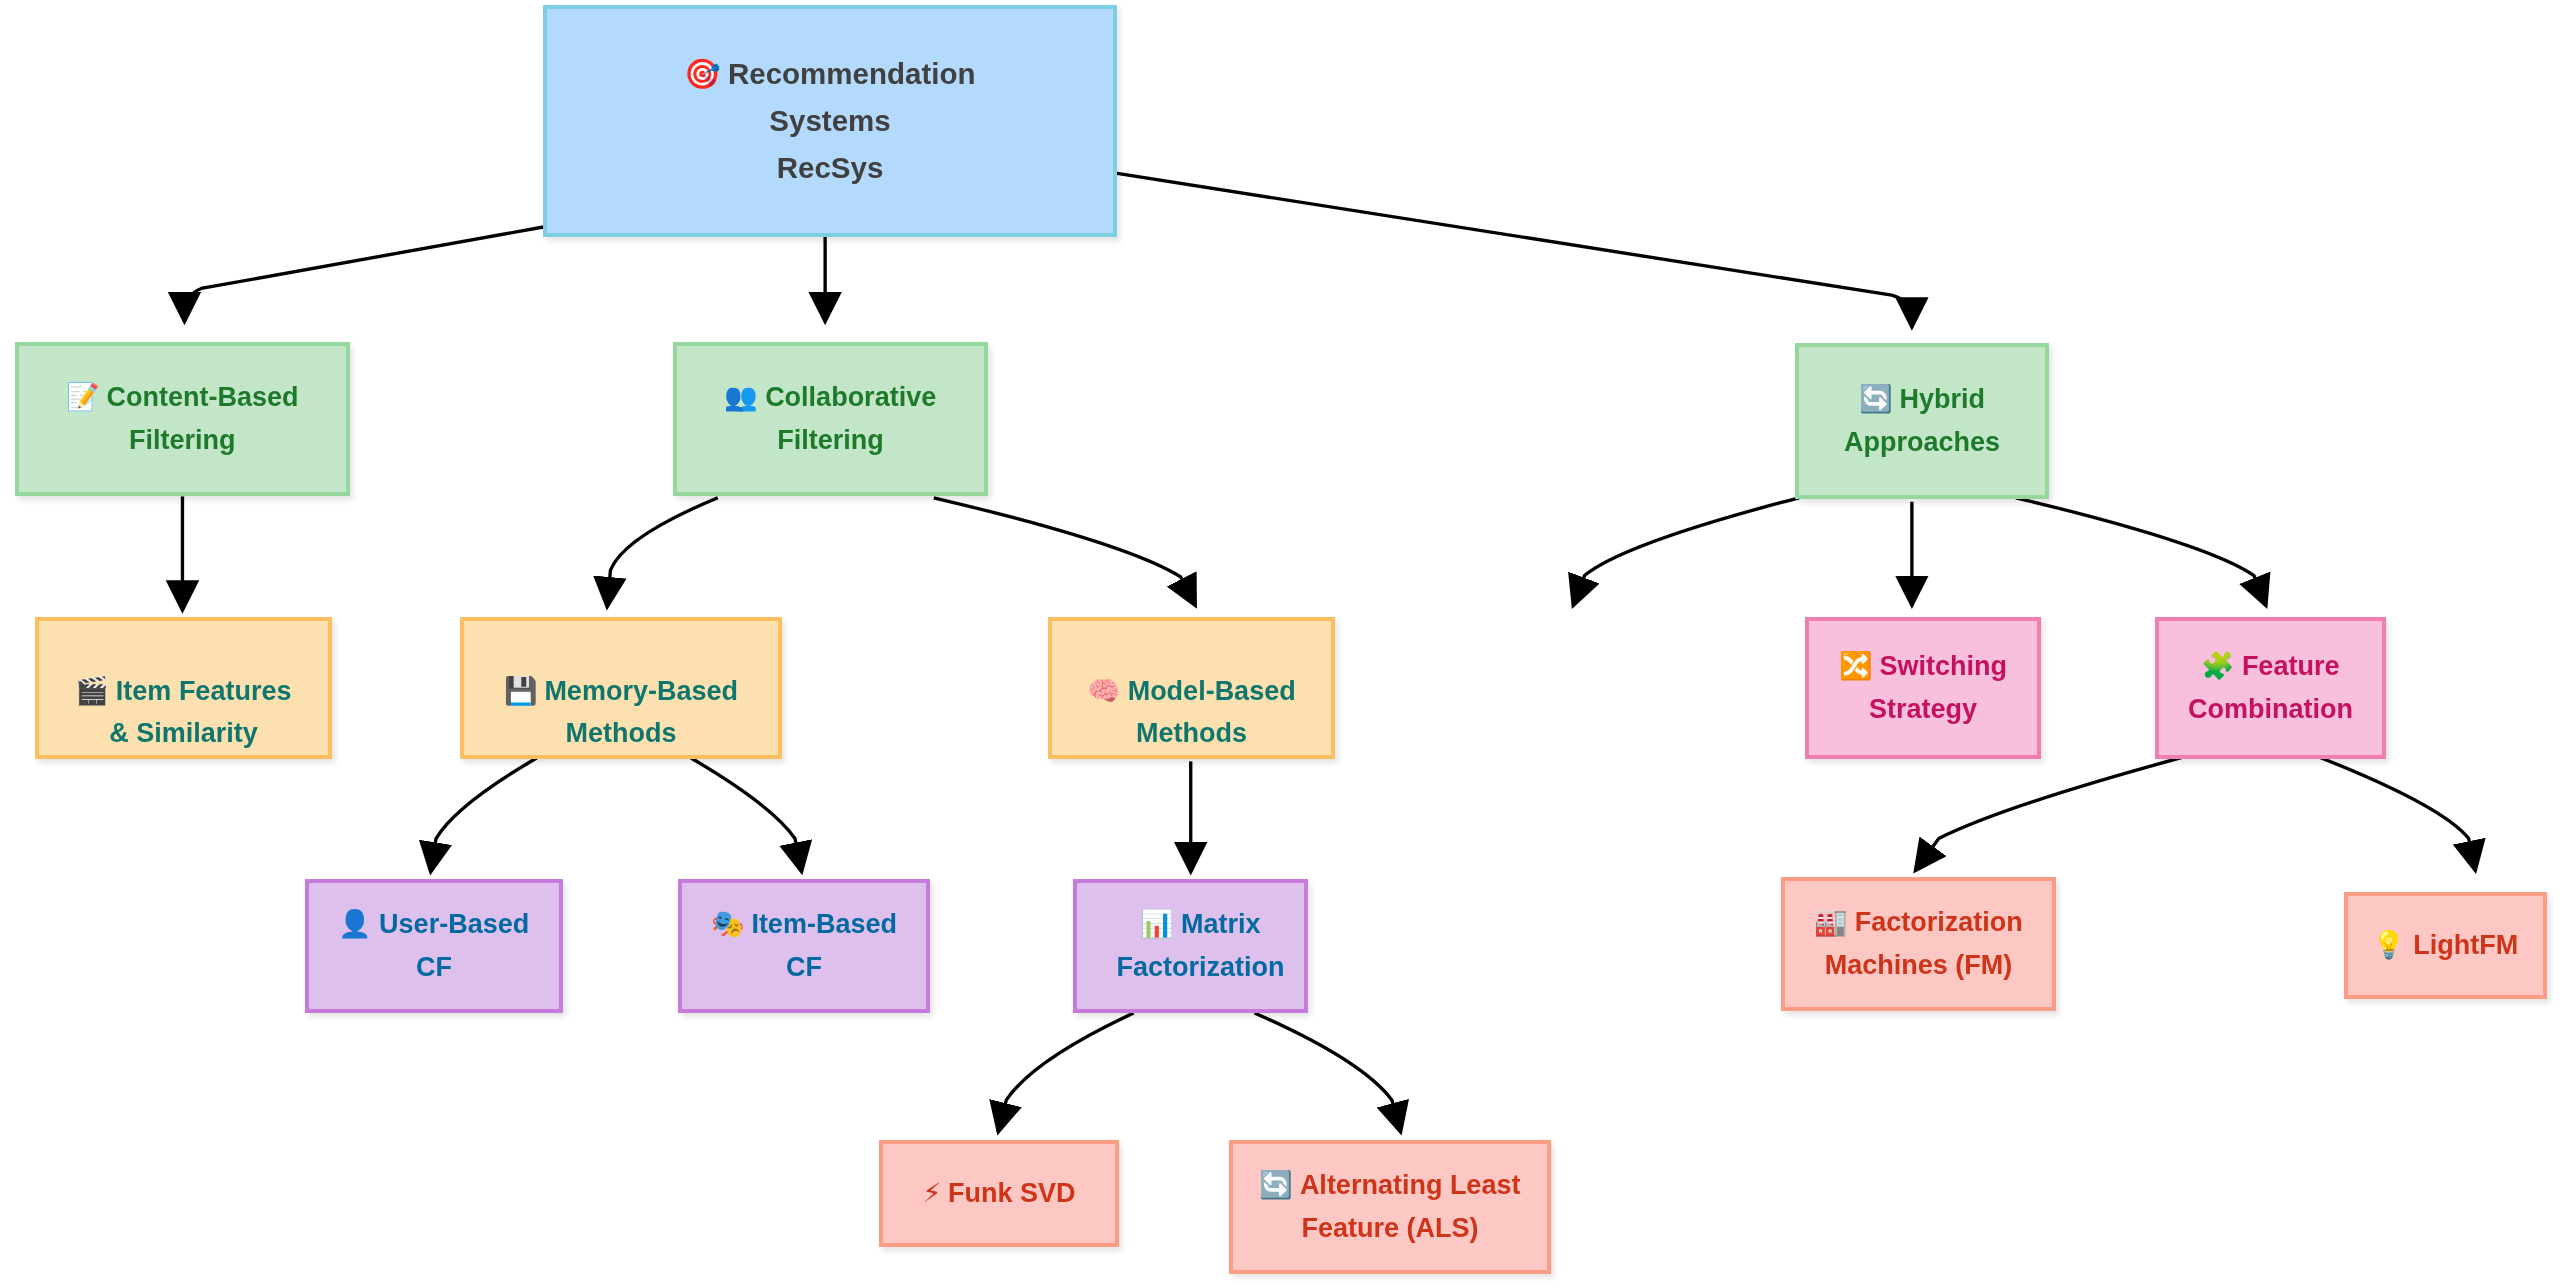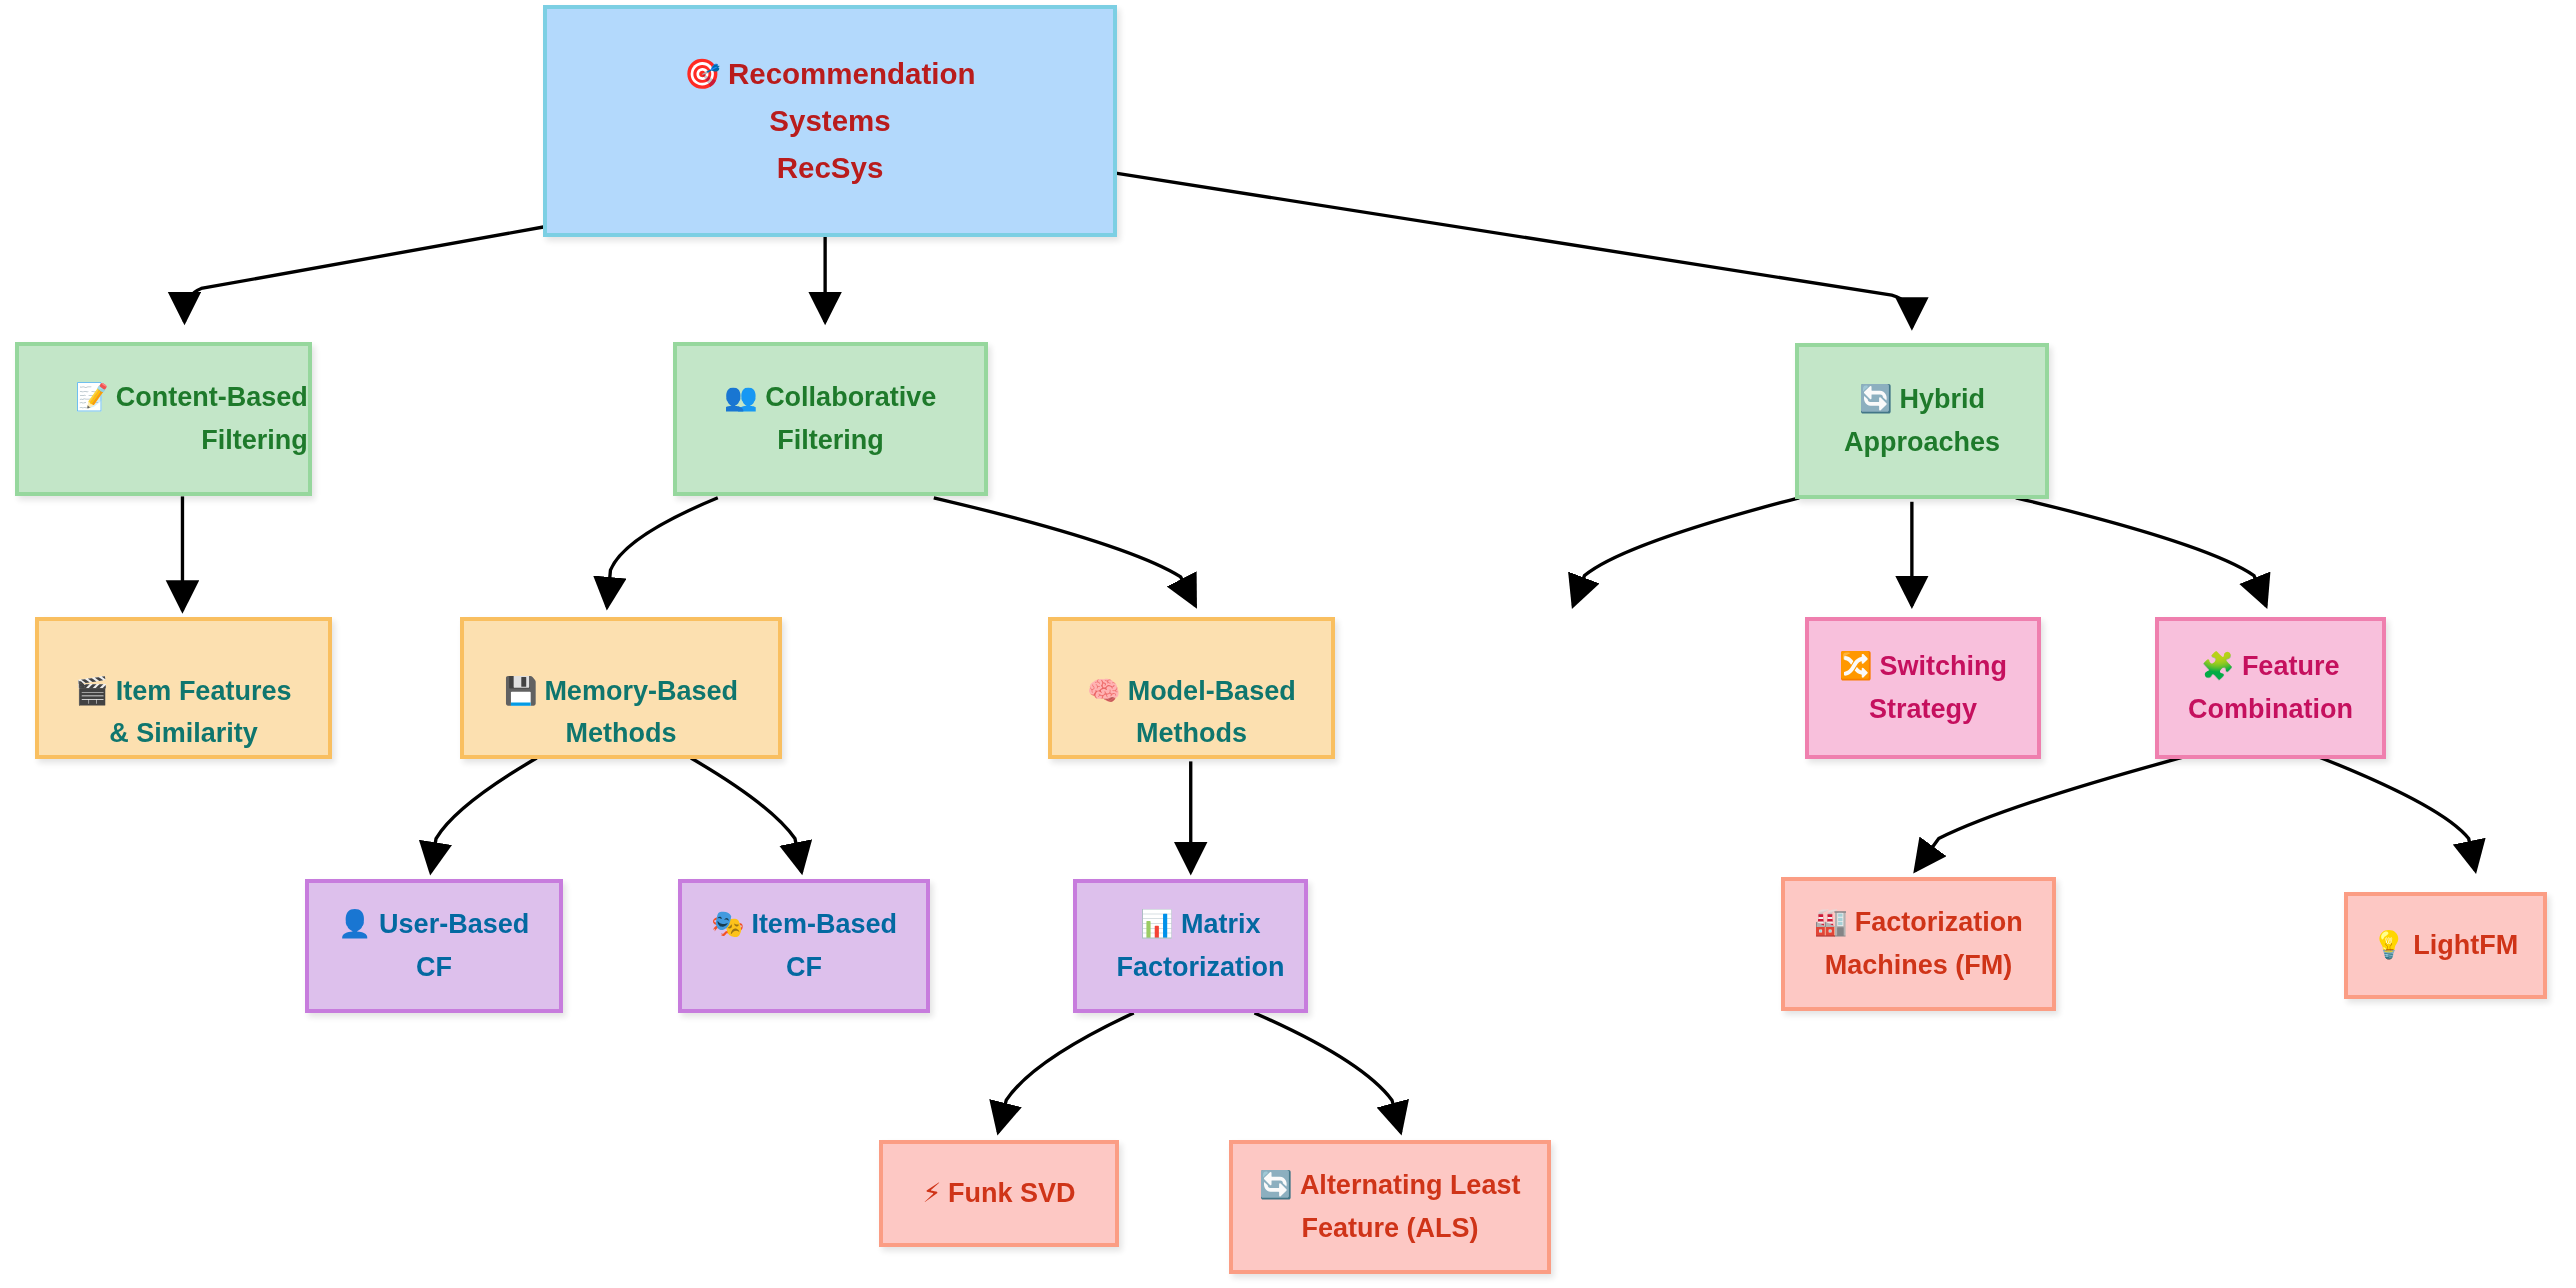--- a/index.html
+++ b/index.html
@@ -39,21 +39,21 @@
     display: block;
     white-space: nowrap;
   }
   .node .emo {
     font-family: "DejaVu Sans", sans-serif;
     font-weight: normal;
     margin-right: 6.7px;
   }
 
   
-  .n-root  { background:#b3d9fc; border:4px solid #7ccfe3; color:#b91c1c; }
+  .n-root  { background:#b3d9fc; border:4px solid #7ccfe3; color:#404040; }
   .n-green { background:#c3e6c8; border:4px solid #96d79d; color:#1e7a2b; }
   .n-orange{ background:#fce0b0; border:4px solid #f9bf60; color:#0f766e;justify-content:flex-end; }
   .n-purple{ background:#ddc0ec; border:4px solid #c77cdd; color:#0369a1; }
   .n-pink  { background:#f8c0dc; border:4px solid #ef7fae; color:#c5105e; }
   .n-salmon{ background:#fdc8c4; border:4px solid #fb9d84; color:#cf3418; }
 
   .fs-44 { font-size: 29.5px; }
   .fs-40 { font-size: 27px; }
 </style>
 </head>
@@ -102,21 +102,21 @@
       <path d="M 1870,1510 Q 2030,1580 2075,1640 L 2088,1688"></path>
     </g>
   </svg>
 
   <div class="node n-root fs-44" style="left:543px; top:5.4px; width:574px; height:232px;">
     <span class="ln"><span class="emo">🎯</span><span>Recommendation</span></span>
     <span class="ln">Systems</span>
     <span class="ln">RecSys</span>
   </div>
 
-  <div class="node n-green fs-40" style="left:14.8px; top:342px; width:297px; height:154px;align-items:flex-end;">
+  <div class="node n-green fs-40" style="left:14.8px; top:342px; width:335px; height:154px;">
     <span class="ln"><span class="emo">📝</span><span>Content-Based</span></span>
     <span class="ln">Filtering</span>
   </div>
 
   <div class="node n-green fs-40" style="left:673px; top:342px; width:315px; height:154px;">
     <span class="ln"><span class="emo">👥</span><span>Collaborative</span></span>
     <span class="ln">Filtering</span>
   </div>
 
   <div class="node n-green fs-40" style="left:1795px; top:343px; width:254px; height:156px;">

